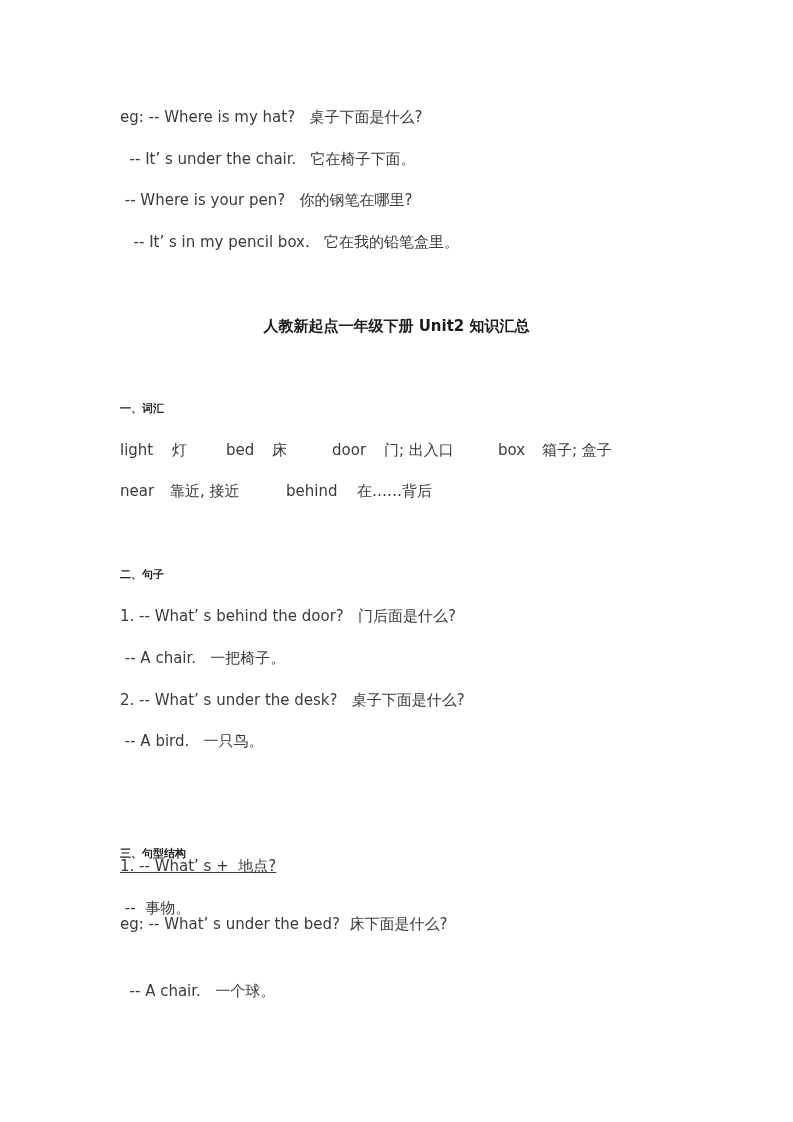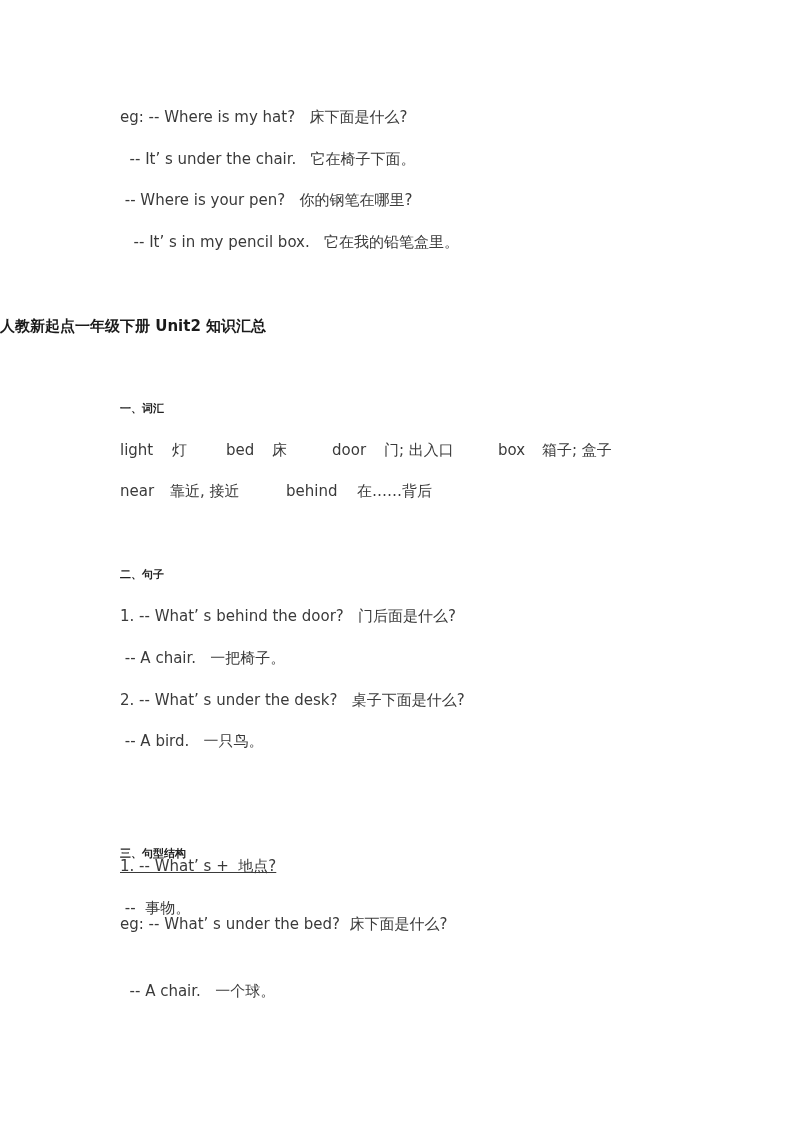--- a/index.html
+++ b/index.html
@@ -19,34 +19,35 @@
       position: absolute;
       font-size: 11px;
       line-height: 20px;
       font-weight: bold;
       color: #222222;
       white-space: pre;
     }
     .title {
       position: absolute;
       left: 0; width: 793px;
+      text-align: center;
       font-size: 15px;
       line-height: 20px;
       font-weight: bold;
       color: #1a1a1a;
     }
     .vocab-row { position: absolute; left: 120px; font-size: 15px; line-height: 20px; color: #3a3a3a; }
     .vocab-row span { position: absolute; white-space: pre; top: 0; }
   </style>
 </head>
 <body>
 
 <div>
 
-  <div class="line" style="left:120px; top:107px;">eg: -- Where is my hat?   床下面是什么?</div>
+  <div class="line" style="left:120px; top:107px;">eg: -- Where is my hat?   桌子下面是什么?</div>
   <div class="line" style="left:120px; top:149px;">  -- It’ s under the chair.   它在椅子下面。</div>
   <div class="line" style="left:120px; top:190px;"> -- Where is your pen?   你的钢笔在哪里?</div>
   <div class="line" style="left:124px; top:232px;">  -- It’ s in my pencil box.   它在我的铅笔盒里。</div>
 
   <div class="title" style="top:316px;">人教新起点一年级下册 Unit2 知识汇总</div>
 
   <div class="heading" style="left:120px; top:399px;">一、词汇</div>
 
   <div class="vocab-row" style="top:440px;">
     <span style="left:0px;">light</span>

